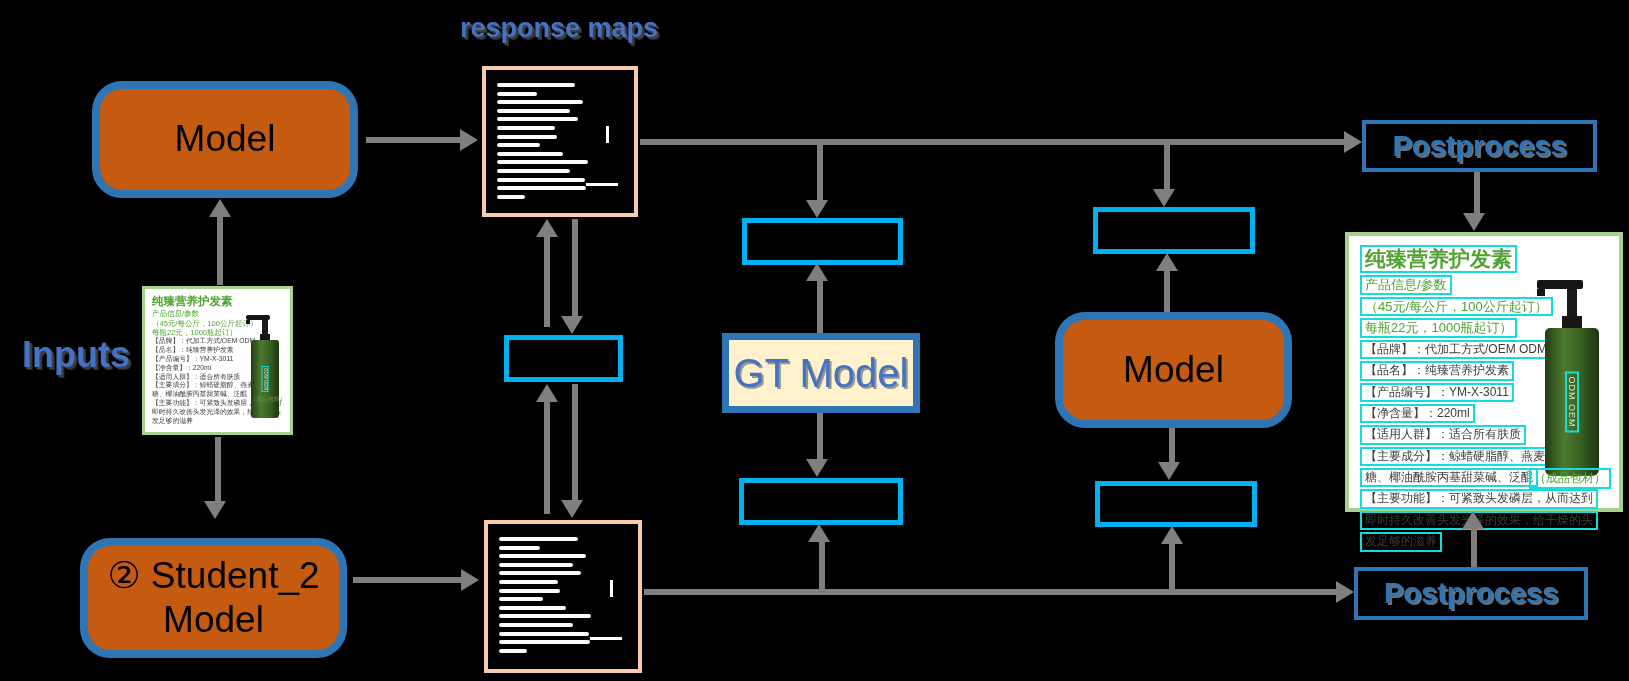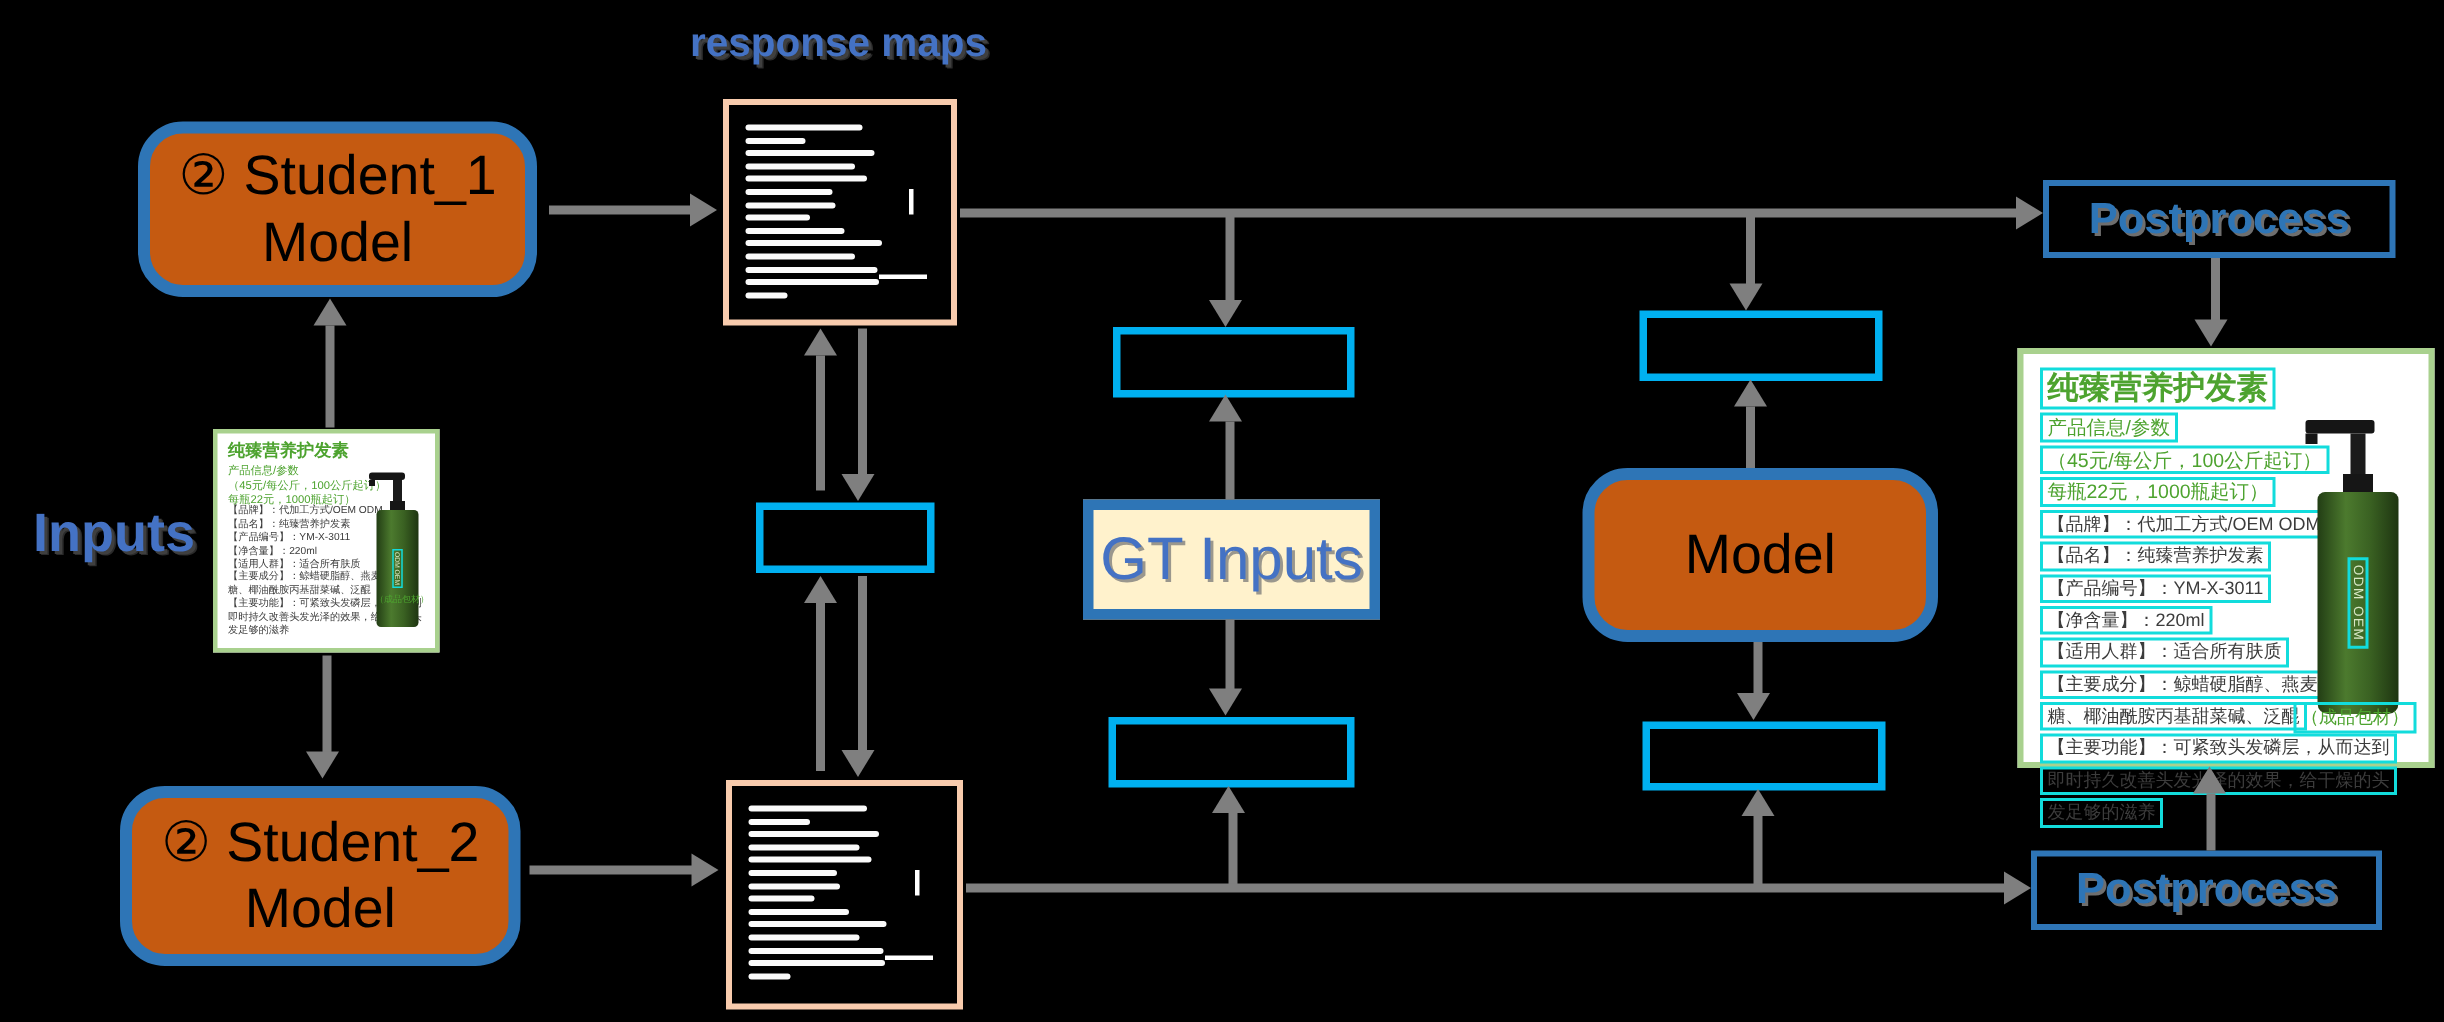--- a/index.html
+++ b/index.html
@@ -11,21 +11,21 @@
              text-shadow:2px 2px 0 #3f3f3f, 3px 3px 0 #2a2a2a;white-space:nowrap;}
   .title-maps{left:460px;top:13px;font-size:27px;}
   .inputs-label{left:22px;top:334px;font-size:36px;}
 
   
   .model-box{position:absolute;box-sizing:border-box;background:#C55A11;
              border:8px solid #2E75B6;border-radius:30px;color:#000;
              display:flex;flex-direction:column;align-items:center;justify-content:center;
              font-size:37px;line-height:1.2;text-align:center;}
   .student1{left:92px;top:81px;width:266px;height:117px;}
-  .student2{left:80px;top:524px;width:267px;height:120px;}
+  .student2{left:80px;top:538px;width:267px;height:120px;}
   .teacher{left:1055px;top:312px;width:237px;height:116px;}
 
   
   .map-box{position:absolute;box-sizing:border-box;background:#000;border:4px solid #F8CBAD;}
   .map1{left:482px;top:66px;width:156px;height:151px;}
   .map2{left:484px;top:520px;width:158px;height:153px;}
   .map-lines{position:absolute;left:0;top:0;width:100%;height:100%;box-sizing:border-box;padding:13px 11px;}
   .map-line{height:4px;background:#fafafa;border-radius:2px;margin-bottom:4.6px;}
   .map-tick{position:absolute;right:25px;top:56px;width:3px;height:17px;background:#fff;}
   .map-dash{position:absolute;right:16px;top:113px;width:32px;height:3px;background:#fff;}
@@ -105,21 +105,20 @@
 </style>
 </head>
 <body>
 
 <div class="canvas">
 
   <div class="blue-head inputs-label">Inputs</div>
   <div class="blue-head title-maps">response maps</div>
 
   <div class="model-box student1">
-    <span>② Student_1</span>
     <span>Model</span>
   </div>
   <div class="model-box student2">
     <span>② Student_2</span>
     <span>Model</span>
   </div>
   <div class="model-box teacher">
     <span>Model</span>
   </div>
 
@@ -163,21 +162,21 @@
     <div class="map-tick"></div>
     <div class="map-dash"></div>
   </div>
 
   <div class="loss-box mid-box"></div>
   <div class="loss-box gt-top-box"></div>
   <div class="loss-box gt-bottom-box"></div>
   <div class="loss-box t-top-box"></div>
   <div class="loss-box t-bottom-box"></div>
 
-  <div class="gt-box">GT Inputs</div>
+  <div class="gt-box">GT Model</div>
 
   <div class="pp-box pp-top">Postprocess</div>
   <div class="pp-box pp-bottom">Postprocess</div>
 
   <div class="card card-left">
     <div>
         <div class="card-line card-title">纯臻营养护发素</div>
         <div class="card-line green-line">产品信息/参数</div>
         <div class="card-line green-line">（45元/每公斤，100公斤起订）</div>
         <div class="card-line green-line">每瓶22元，1000瓶起订）</div>

